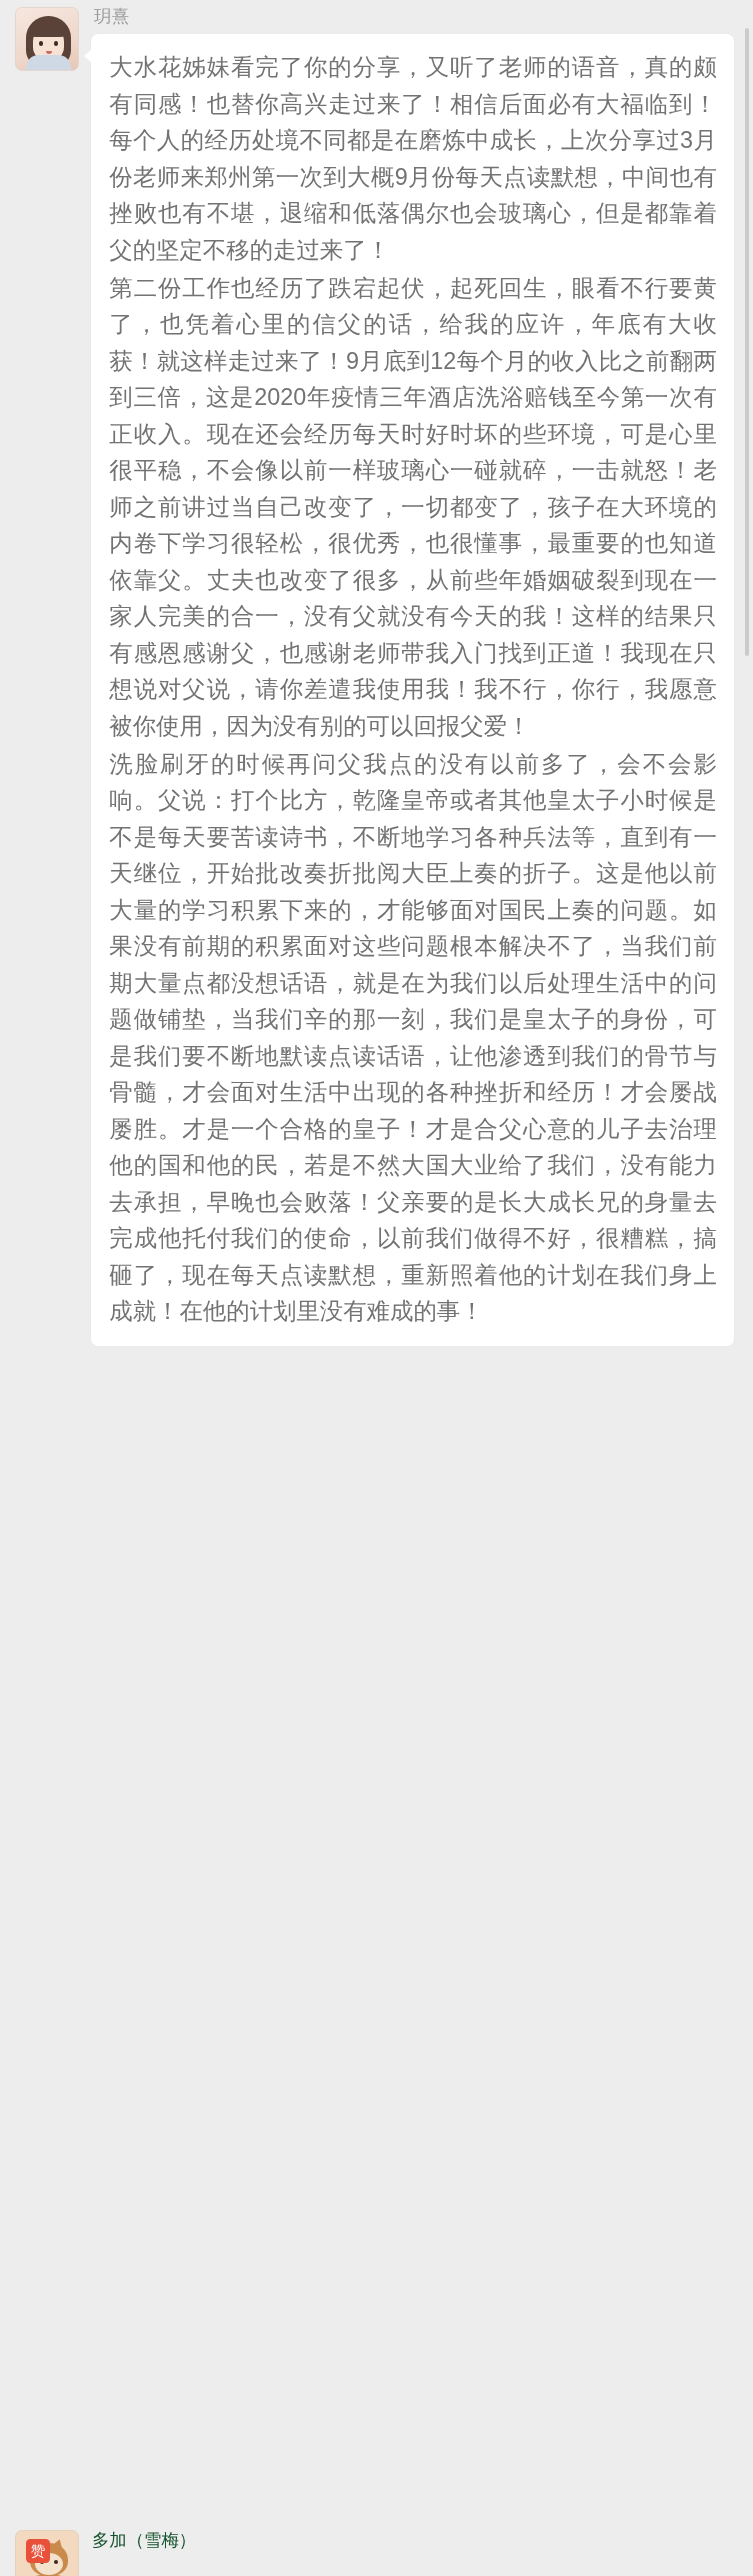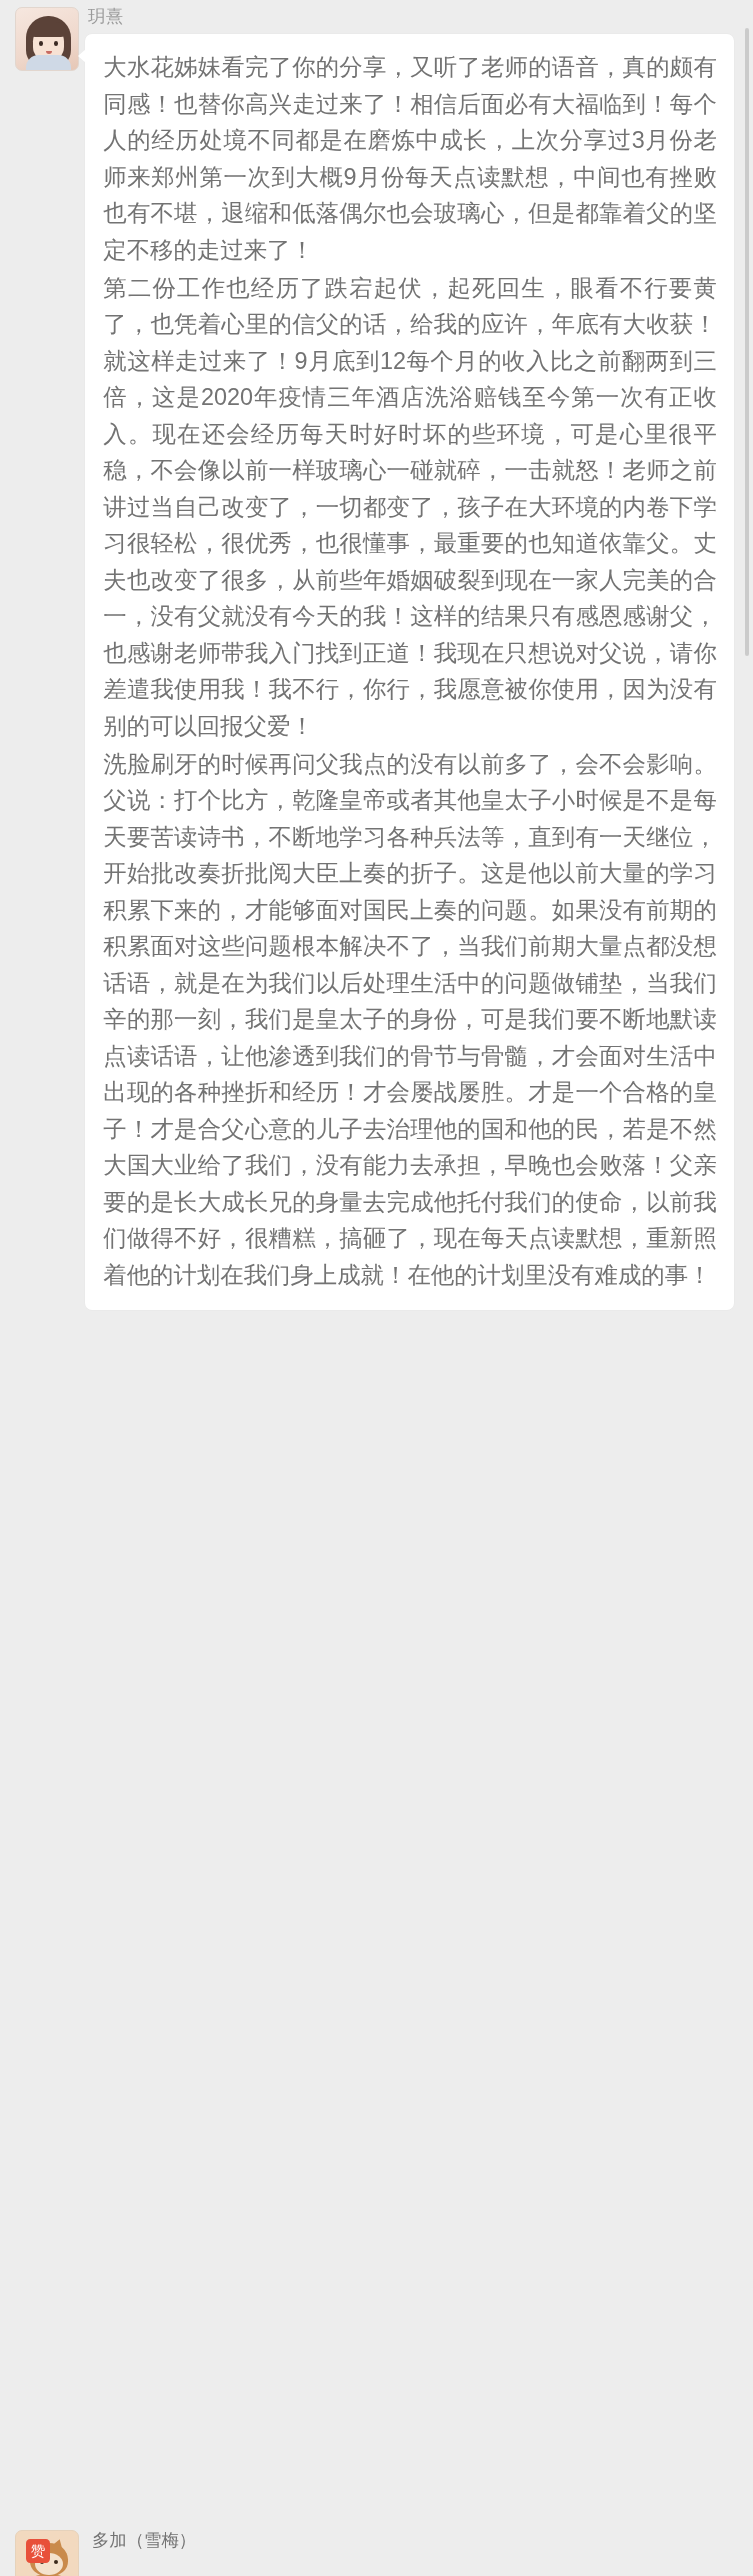--- a/index.html
+++ b/index.html
@@ -79,21 +79,21 @@
   }
   .avatar .body {
     position: absolute;
     left: 9.8px; bottom: 0;
     width: 45px; height: 15.3px;
     background: #cfd9e6;
     border-radius: 12.6px 12.6px 0 0;
   }
 
   .msg-main {
-    margin-left: 6px;
+    margin-left: 12px;
     flex: 1 1 auto;
     min-width: 0;
   }
   .nickname {
     font-size: 17.4px;
     color: #9a9a9a;
     line-height: 1;
     margin: 1.4px 0 8.4px 2.8px;
     letter-spacing: 0.3px;
   }
@@ -203,21 +203,21 @@
     border-radius: 4.2px;
     background: #e8503a;
     color: #fff;
     font-size: 14.6px;
     line-height: 24px;
     text-align: center;
   }
   .bottom-name {
     margin-left: 12.6px;
     font-size: 17.4px;
-    color: #737373;
+    color: #14532d;
     line-height: 1;
     padding-top: 2.8px;
   }
 
   
   .scroll-track {
     position: absolute;
     right: 2.1px;
     top: 0;
     width: 4.2px;

